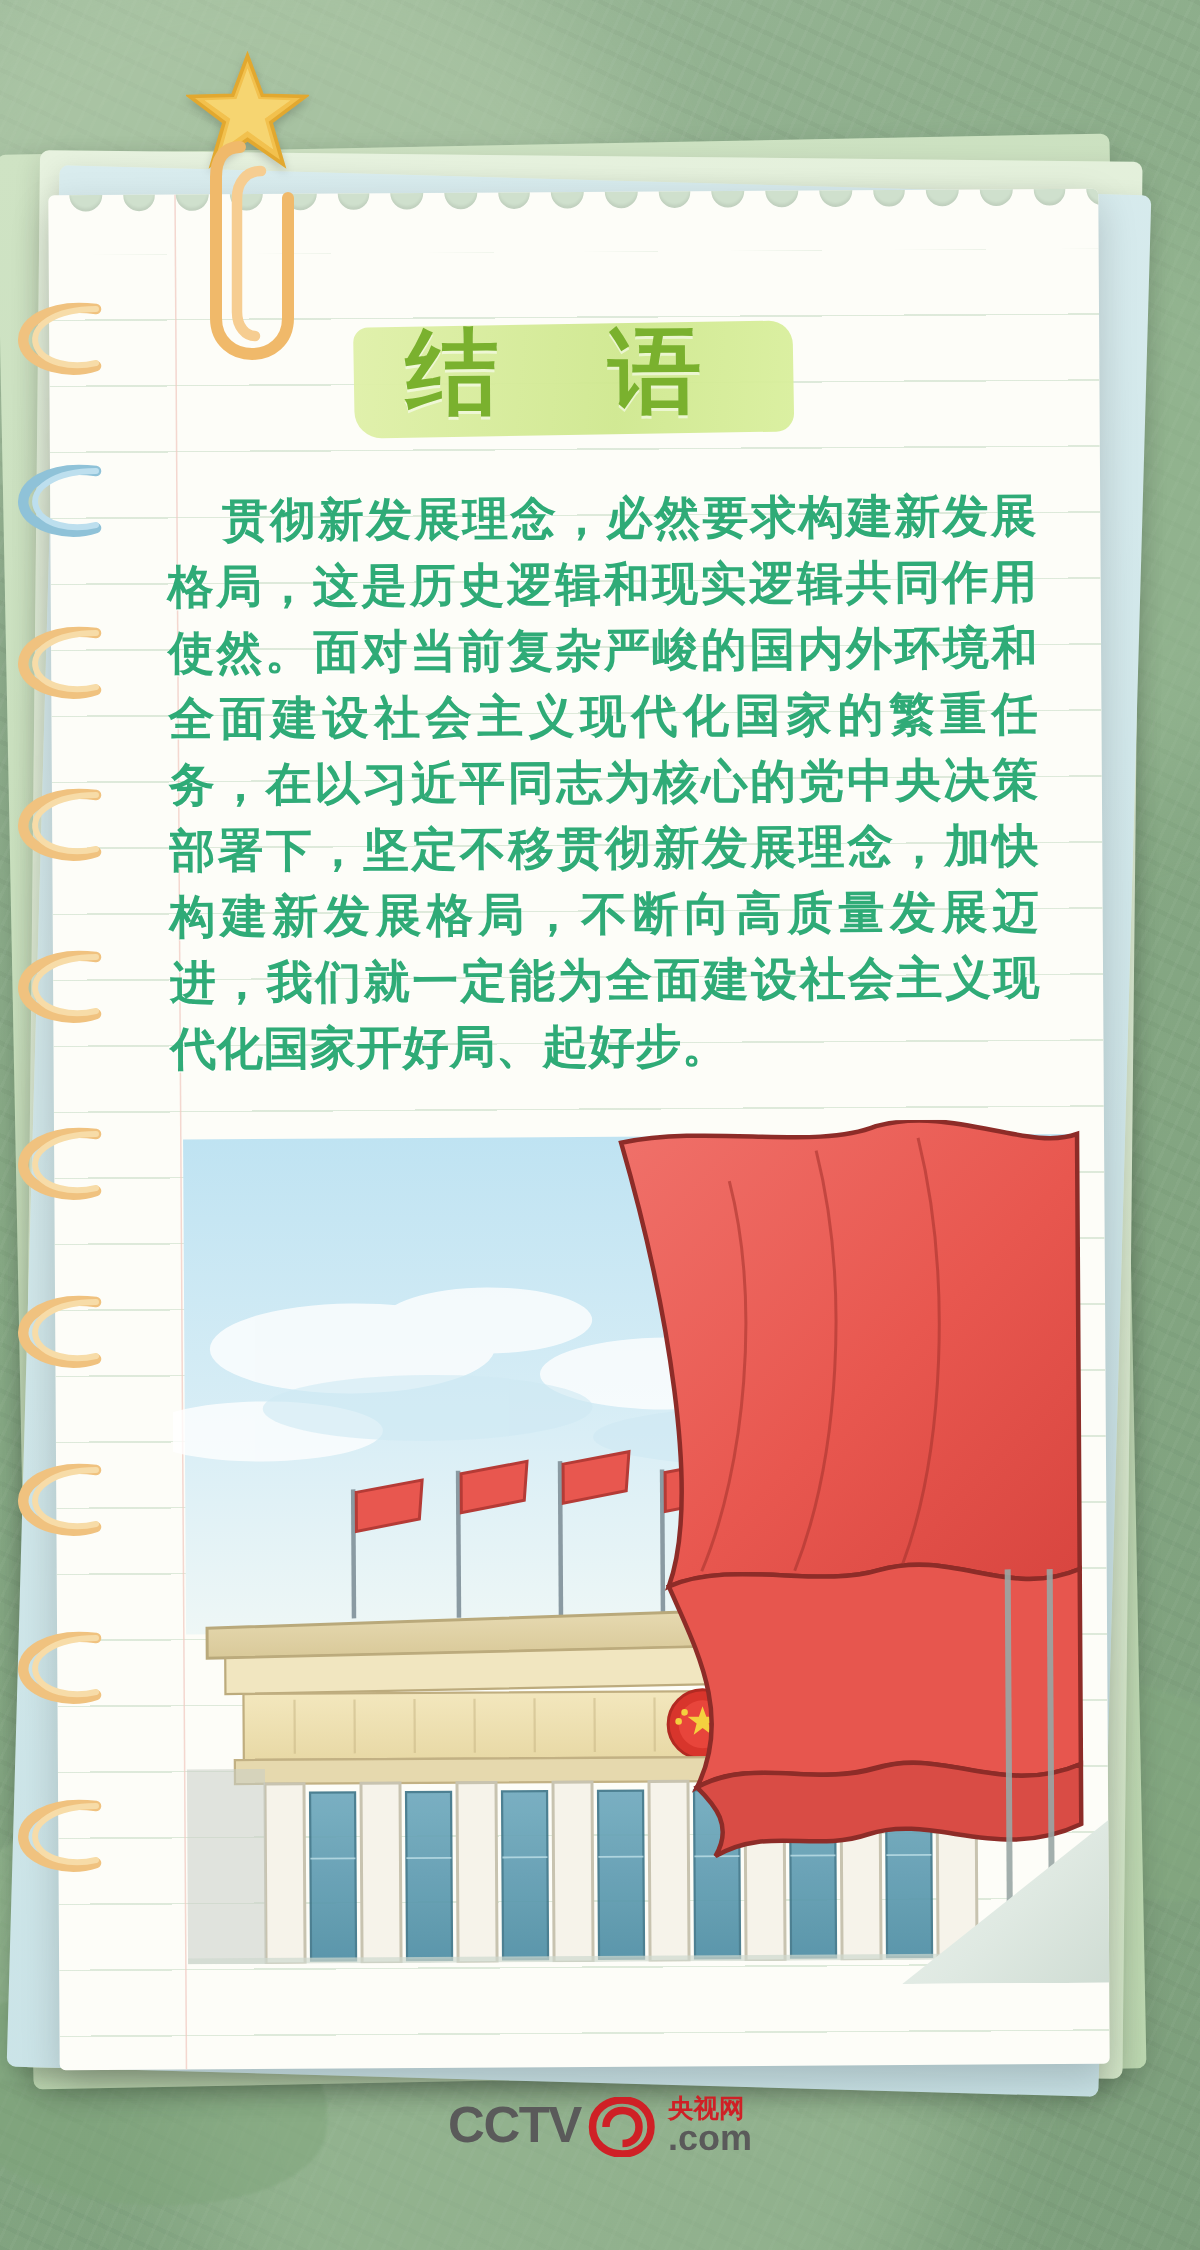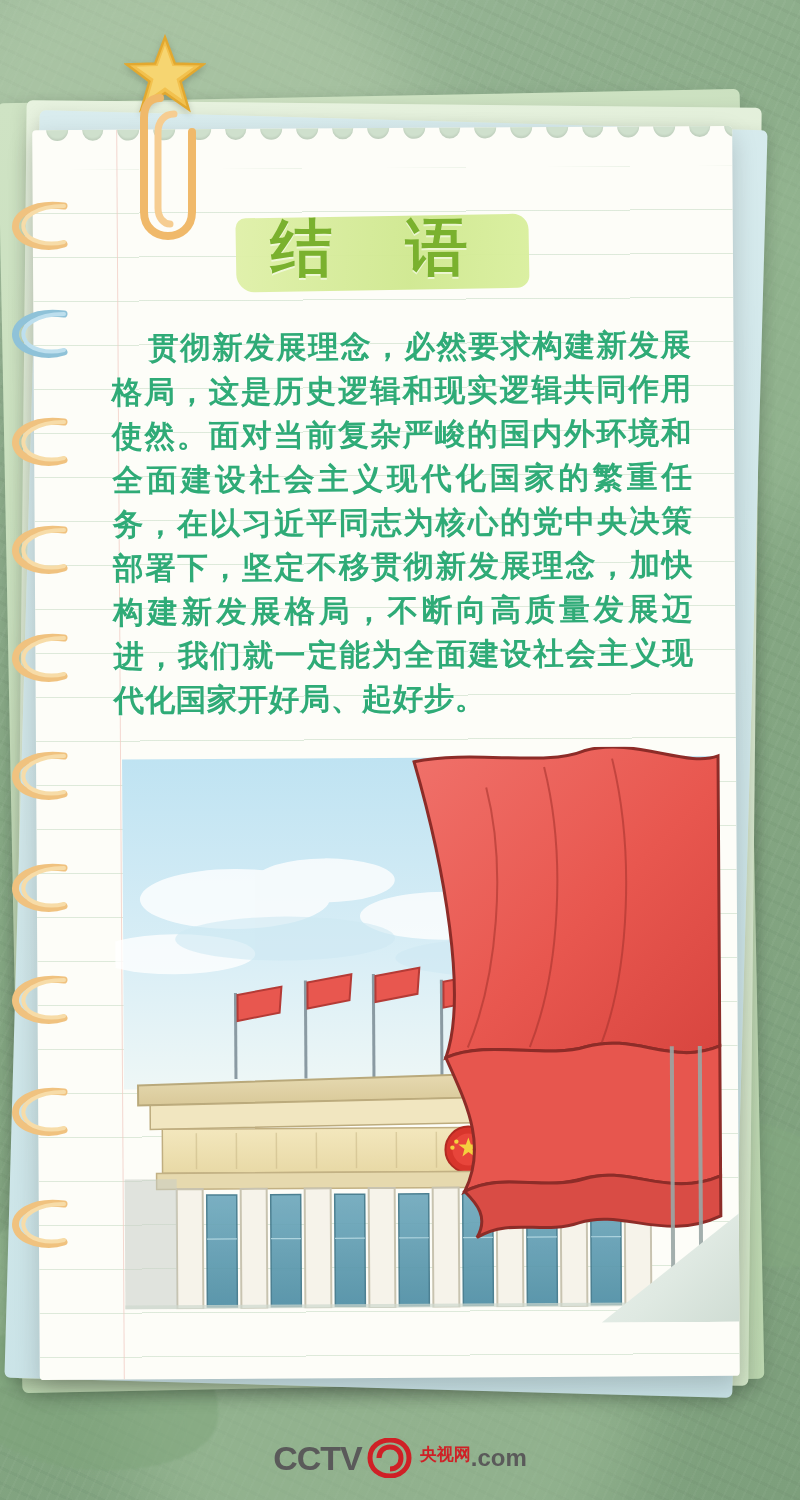--- a/index.html
+++ b/index.html
@@ -145,33 +145,33 @@
   
   .rings{
     position:absolute;left:0;top:190px;width:90px;height:1130px;z-index:8;
   }
   .ring{
     position:absolute;left:6px;width:70px;height:52px;
   }
 
   
   .footer{
-    position:absolute;left:0;right:0;bottom:22px;height:64px;
-    display:flex;align-items:flex-end;justify-content:center;gap:26px;z-index:9;
+    position:absolute;left:0;right:0;bottom:39px;height:64px;
+    display:flex;align-items:flex-start;justify-content:center;gap:26px;z-index:9;
   }
   .cctv{
     display:flex;align-items:center;gap:4px;
   }
   .cctv-txt{
     font-family:"Liberation Sans", sans-serif;
     font-weight:bold;font-size:34px;color:#5a5a5a;letter-spacing:-1px;
   }
   .cctv-eye{position:relative;width:46px;height:40px;}
   .cctv-small{
-    display:flex;flex-direction:row;line-height:1;margin-left:4px;
+    display:flex;flex-direction:column;line-height:1;margin-left:4px;
   }
   .cctv-small b{font-size:17px;color:#cf2026;font-weight:bold;}
   .cctv-small span{font-size:24px;color:#5a5a5a;font-weight:bold;}
   .brand2{
     font-size:38px;font-weight:bold;color:#c8201f;letter-spacing:2px;
     font-family:"Liberation Serif", serif;
     font-style:italic;
   }
 </style>
 </head>

